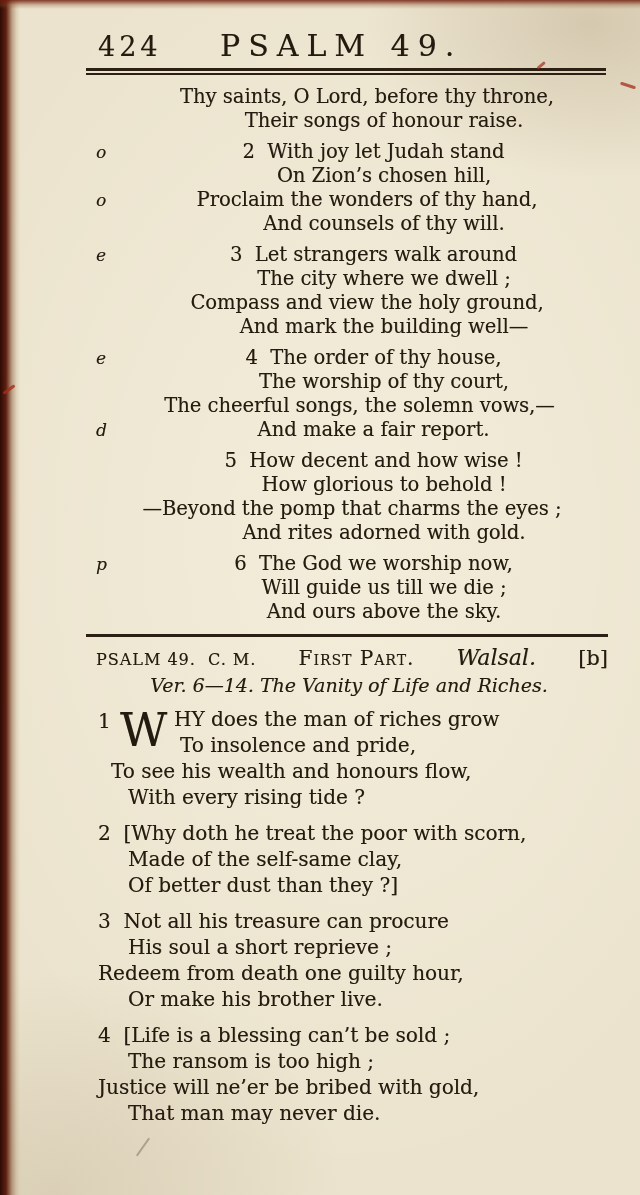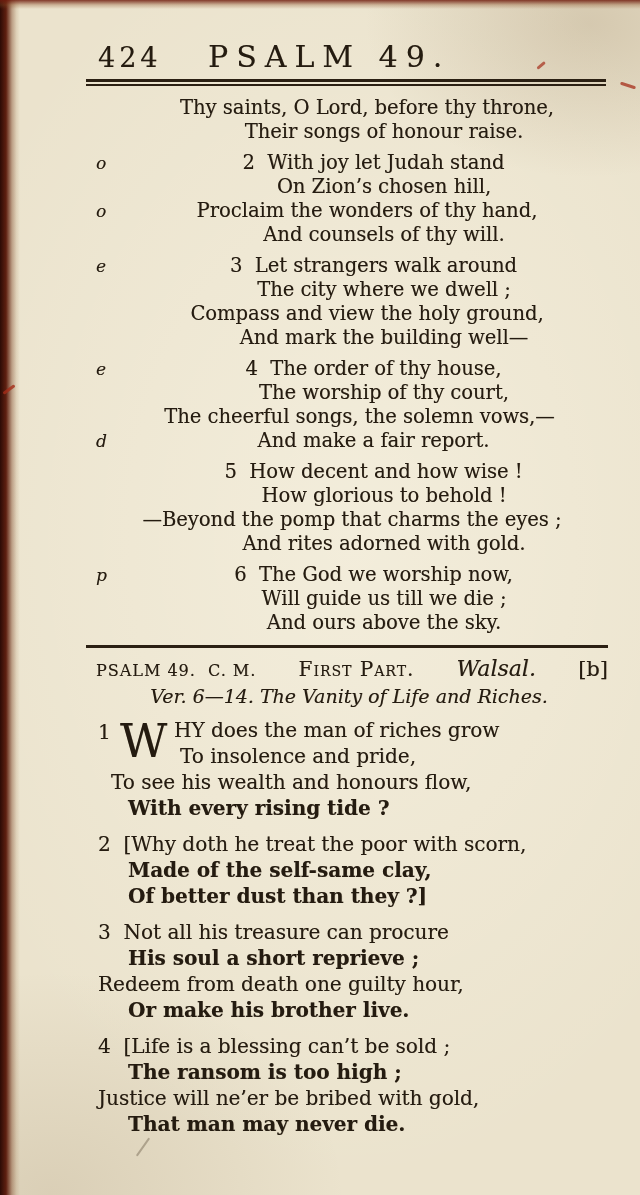--- a/index.html
+++ b/index.html
@@ -27,23 +27,23 @@
     position: absolute; left: 0; top: 0; right: 0; height: 9px; z-index: 6;
     background: linear-gradient(180deg, rgba(112,28,14,0.85) 0%, rgba(140,80,40,0.32) 55%, transparent 100%);
   }
   .artifact { position: absolute; z-index: 7; }
   .red-mark-1 { left: 2px; top: 388px; width: 14px; height: 3px; background: rgba(165,45,25,0.8); transform: rotate(-35deg); border-radius: 2px; }
   .red-mark-2 { right: 4px; top: 84px; width: 16px; height: 3px; background: rgba(165,45,25,0.75); transform: rotate(18deg); border-radius: 2px; }
   .red-mark-3 { left: 536px; top: 64px; width: 10px; height: 2.5px; background: rgba(165,45,25,0.7); transform: rotate(-40deg); border-radius: 2px; }
   .pencil-mark { left: 132px; top: 1146px; width: 22px; height: 2px; background: rgba(80,65,45,0.35); transform: rotate(-55deg); border-radius: 2px; }
 
   
-  .header { position: relative; margin-top: 41px; height: 38px; }
+  .header { position: relative; margin-top: 30px; height: 38px; }
   .page-number { position: absolute; left: 98px; top: 1px; font-size: 27px; letter-spacing: 4px; }
-  .page-title { position: absolute; left: 208px; top: -2px; font-size: 30px; letter-spacing: 8px; }
+  .page-title { position: absolute; left: 220px; top: -2px; font-size: 30px; letter-spacing: 8px; }
   .double-rule {
     margin: 0 34px 0 86px; height: 7px;
     border-top: 3px solid #2b2013; border-bottom: 2px solid #2b2013;
   }
 
   
   .section1 { margin: 10px 24px 0 88px; font-size: 19.5px; line-height: 24px; }
   .stanza { margin-bottom: 7px; text-align: center; }
   .line { position: relative; white-space: pre; }
   .marker { position: absolute; left: 8px; font-style: italic; font-size: 17px; }
@@ -67,21 +67,21 @@
   .subheading {
     display: flex; justify-content: center; gap: 6px;
     margin: 4px 30px 10px 88px; font-size: 19px; font-style: italic;
   }
 
   
   .section2 { margin: 0 24px 0 98px; font-size: 20px; line-height: 26px; }
   .verse { position: relative; margin-bottom: 10px; }
   .section2 .ind-n { padding-left: 0; }
   .section2 .ind-a { padding-left: 13px; }
-  .section2 .ind-b { padding-left: 30px; font-weight: bold; }
+  .section2 .ind-b { padding-left: 30px; }
   .section2 .ind-h1 { padding-left: 76px; }
   .section2 .ind-h2 { padding-left: 82px; }
   .vnum { position: absolute; left: 0; top: 2px; }
   .dropcap { position: absolute; left: 22px; top: 1px; font-size: 46px; line-height: 46px; }
 </style>
 </head>
 <body>
 
 <div class="page">
   <div class="spine"></div>

